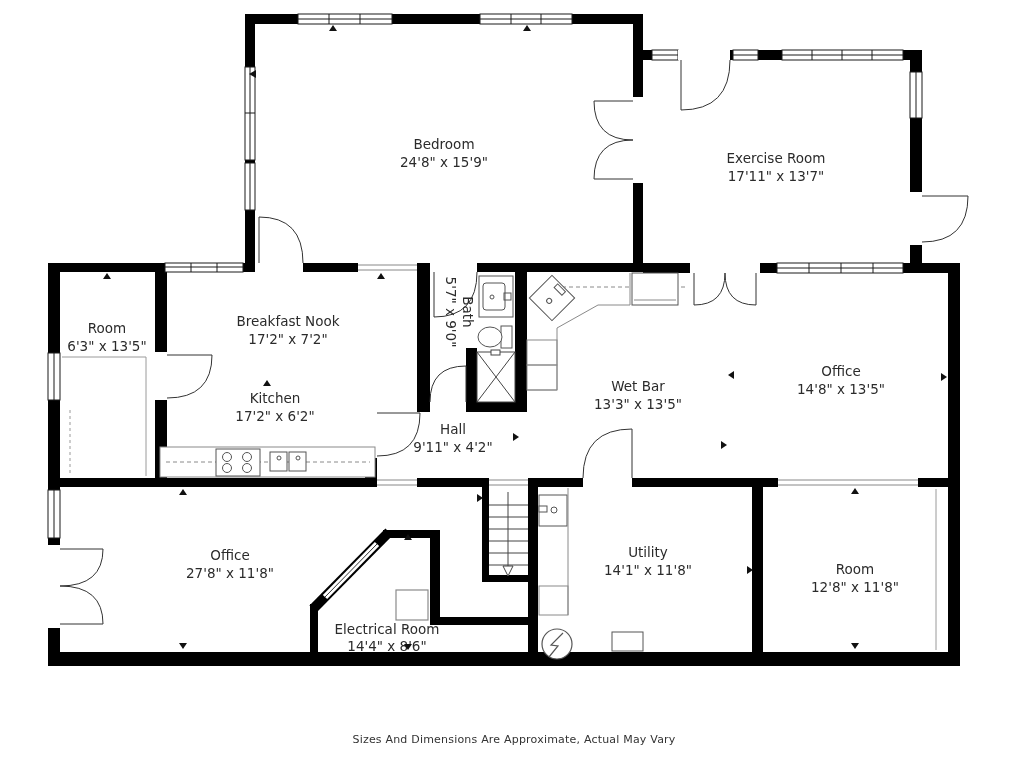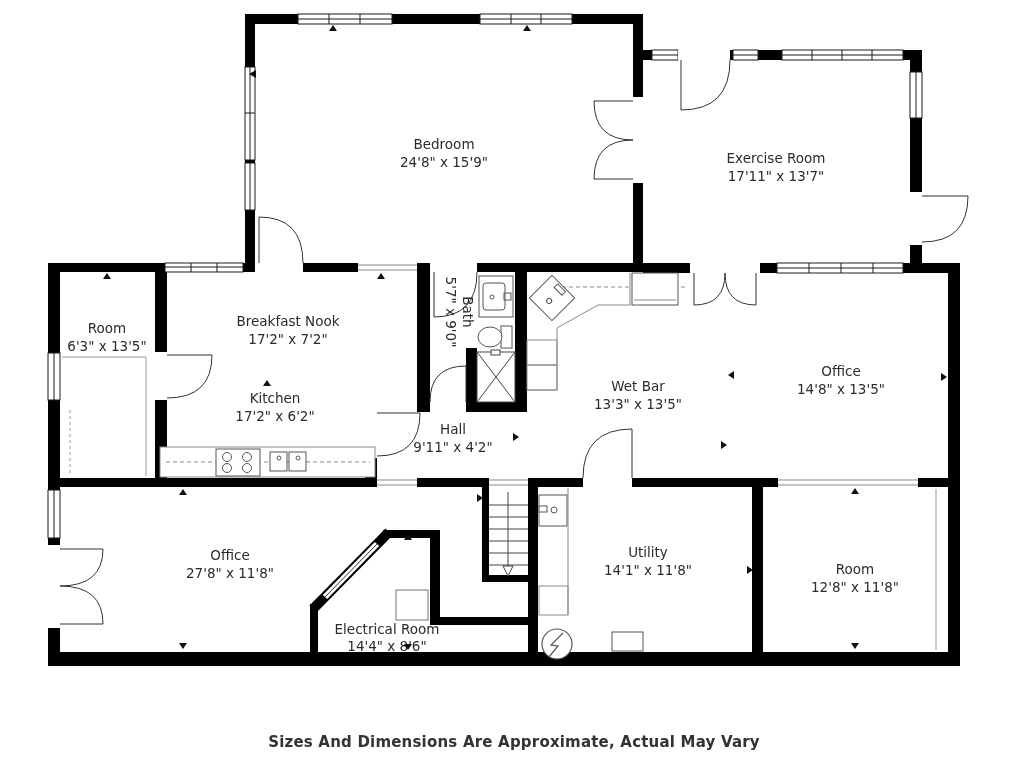--- a/index.html
+++ b/index.html
@@ -2,21 +2,21 @@
 <html><head>
 <meta charset="utf-8">
 <style>
   html,body{margin:0;padding:0;background:#ffffff;}
   .canvas{position:relative;width:1024px;height:768px;background:#fff;overflow:hidden;
           font-family:"DejaVu Sans","Liberation Sans",sans-serif;}
   .plan-svg{position:absolute;left:0;top:0;}
   .room-name{font-size:13.5px;fill:#2b2b2b;}
   .room-dims{font-size:13.5px;fill:#2b2b2b;}
   .footer{position:absolute;left:4px;right:0;top:733px;text-align:center;
-          font-size:15px;color:#333;letter-spacing:.2px;font-weight:bold;}
+          font-size:11px;color:#333;letter-spacing:.2px;}
   text{font-family:"DejaVu Sans","Liberation Sans",sans-serif;}
 </style>
 </head>
 <body>
 
 <div class="canvas">
 <svg class="plan-svg" width="1024" height="768" viewBox="0 0 1024 768">
 
   <g fill="#000">
     <rect x="245" y="14" width="398" height="10"></rect>

